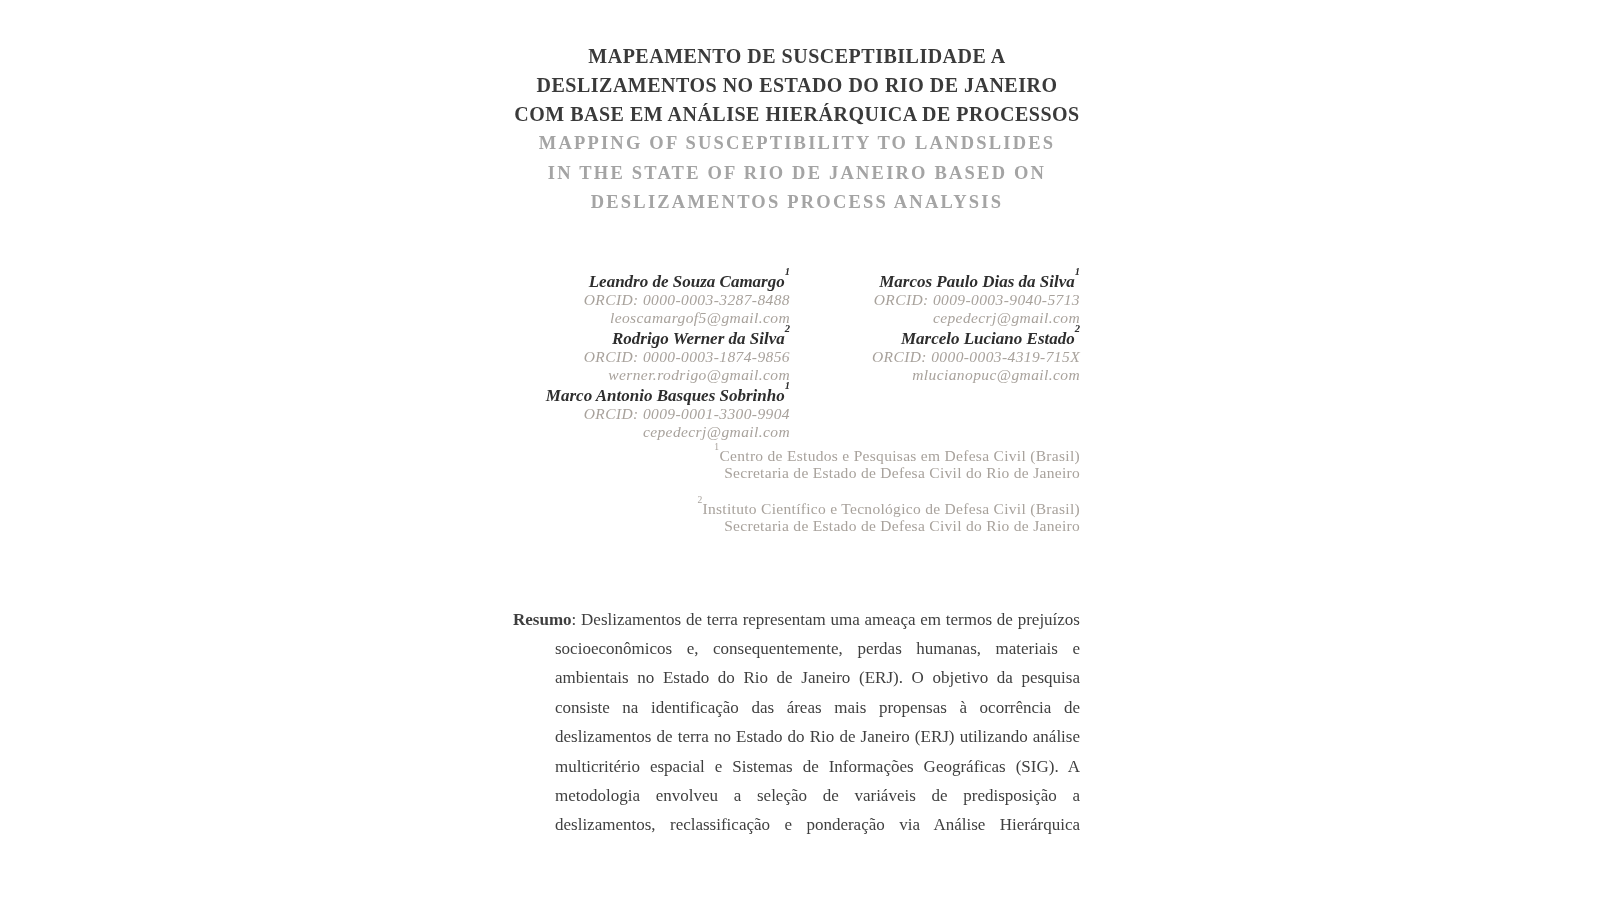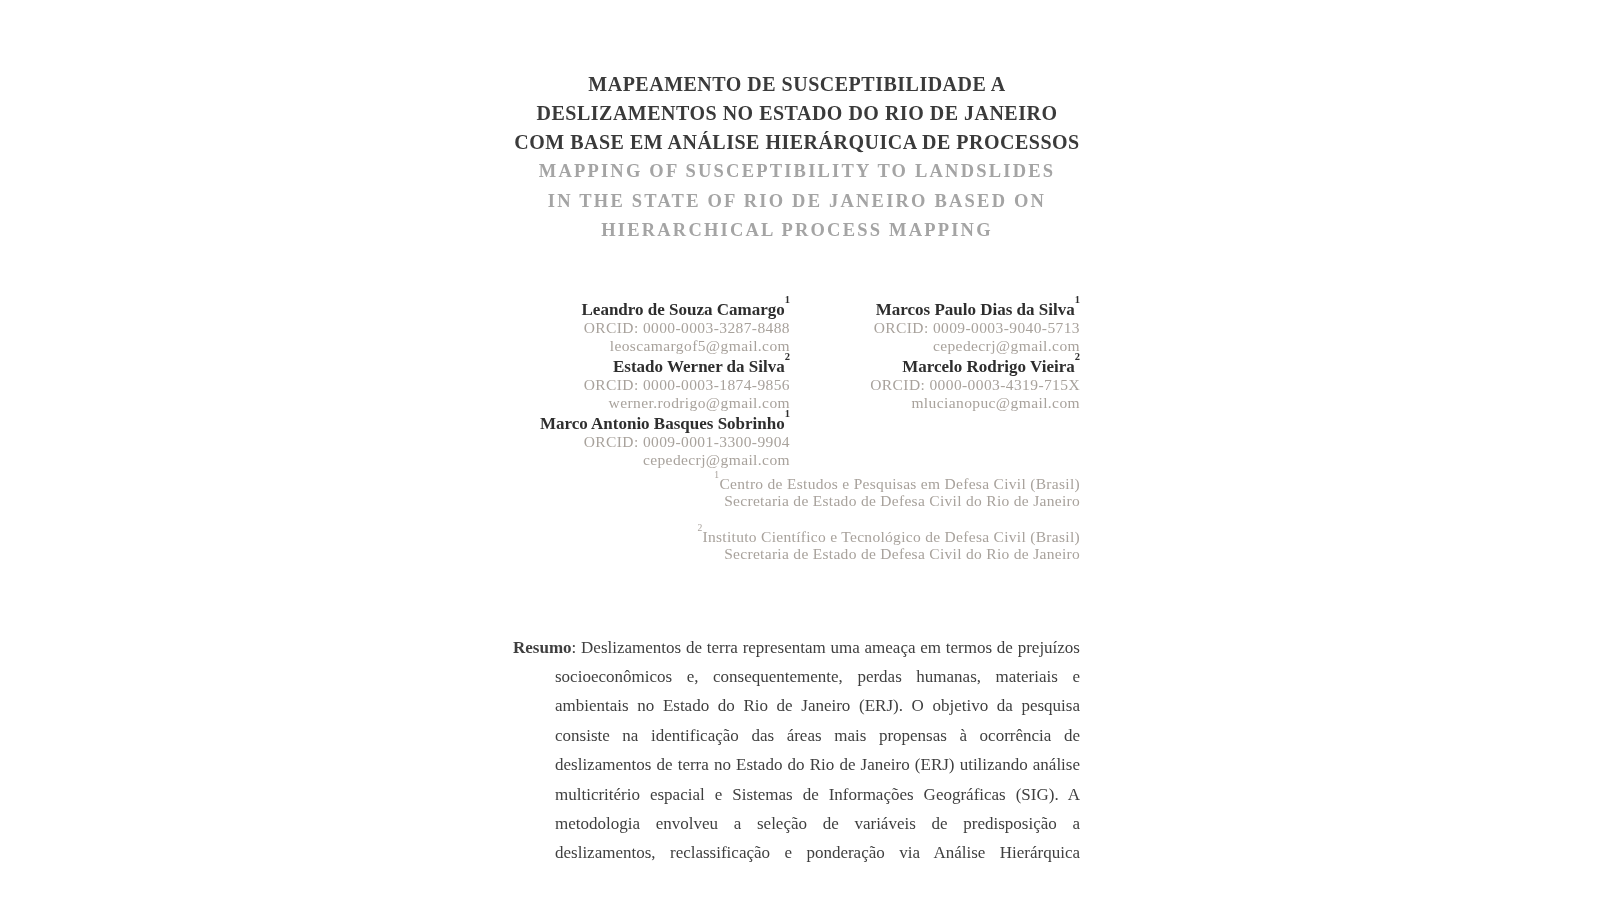--- a/index.html
+++ b/index.html
@@ -21,21 +21,21 @@
   }
   .col {
     position: absolute;
     left: 513px;
     top: 0;
     width: 567px;
   }
   .titles {
     width: 720px;
     margin-left: -76px;
-    padding-top: 70px;
+    padding-top: 42px;
     text-align: center;
   }
   .title-pt, .title-en {
     margin: 0;
     padding: 0;
     font-weight: bold;
   }
   .title-line {
     display: block;
     white-space: nowrap;
@@ -51,21 +51,21 @@
     line-height: 29.5px;
     letter-spacing: 2.2px;
     color: #a4a4a4;
   }
   .authors {
     display: flex;
     margin-top: 54px;
   }
   .authors-col-left  { width: 277px; text-align: right; }
   .authors-col-right { width: 290px; text-align: right; }
-  .author { margin-bottom: 2px; }
+  .author { margin-bottom: 2px; font-style: italic; }
   .author-name {
     font-size: 17px;
     font-weight: bold;
     color: #2e2e2e;
     line-height: 19px;
   }
   .author-orcid, .author-email {
     font-size: 15.5px;
     color: #a8a29c;
     line-height: 18px;
@@ -109,50 +109,50 @@
 
     <div class="titles">
       <h1 class="title-pt">
         <span class="title-line">MAPEAMENTO DE SUSCEPTIBILIDADE A</span>
         <span class="title-line">DESLIZAMENTOS NO ESTADO DO RIO DE JANEIRO</span>
         <span class="title-line">COM BASE EM ANÁLISE HIERÁRQUICA DE PROCESSOS</span>
       </h1>
       <h2 class="title-en">
         <span class="title-line">MAPPING OF SUSCEPTIBILITY TO LANDSLIDES</span>
         <span class="title-line">IN THE STATE OF RIO DE JANEIRO BASED ON</span>
-        <span class="title-line">HIERARCHICAL PROCESS MAPPING</span>
+        <span class="title-line">DESLIZAMENTOS PROCESS ANALYSIS</span>
       </h2>
     </div>
 
     <div class="authors">
       <div class="authors-col-left">
         <div class="author">
           <div class="author-name"><span>Leandro de Souza Camargo</span><sup>1</sup></div>
           <div class="author-orcid">ORCID: 0000-0003-3287-8488</div>
           <div class="author-email">leoscamargof5@gmail.com</div>
         </div>
         <div class="author">
-          <div class="author-name"><span>Estado Werner da Silva</span><sup>2</sup></div>
+          <div class="author-name"><span>Rodrigo Werner da Silva</span><sup>2</sup></div>
           <div class="author-orcid">ORCID: 0000-0003-1874-9856</div>
           <div class="author-email">werner.rodrigo@gmail.com</div>
         </div>
         <div class="author">
           <div class="author-name"><span>Marco Antonio Basques Sobrinho</span><sup>1</sup></div>
           <div class="author-orcid">ORCID: 0009-0001-3300-9904</div>
           <div class="author-email">cepedecrj@gmail.com</div>
         </div>
       </div>
       <div class="authors-col-right">
         <div class="author">
           <div class="author-name"><span>Marcos Paulo Dias da Silva</span><sup>1</sup></div>
           <div class="author-orcid">ORCID: 0009-0003-9040-5713</div>
           <div class="author-email">cepedecrj@gmail.com</div>
         </div>
         <div class="author">
-          <div class="author-name"><span>Marcelo Rodrigo Vieira</span><sup>2</sup></div>
+          <div class="author-name"><span>Marcelo Luciano Estado</span><sup>2</sup></div>
           <div class="author-orcid">ORCID: 0000-0003-4319-715X</div>
           <div class="author-email">mlucianopuc@gmail.com</div>
         </div>
       </div>
     </div>
 
     <div class="affils">
       <div class="affil">
         <div><sup>1</sup><span>Centro de Estudos e Pesquisas em Defesa Civil (Brasil)</span></div>
         <div>Secretaria de Estado de Defesa Civil do Rio de Janeiro</div>

